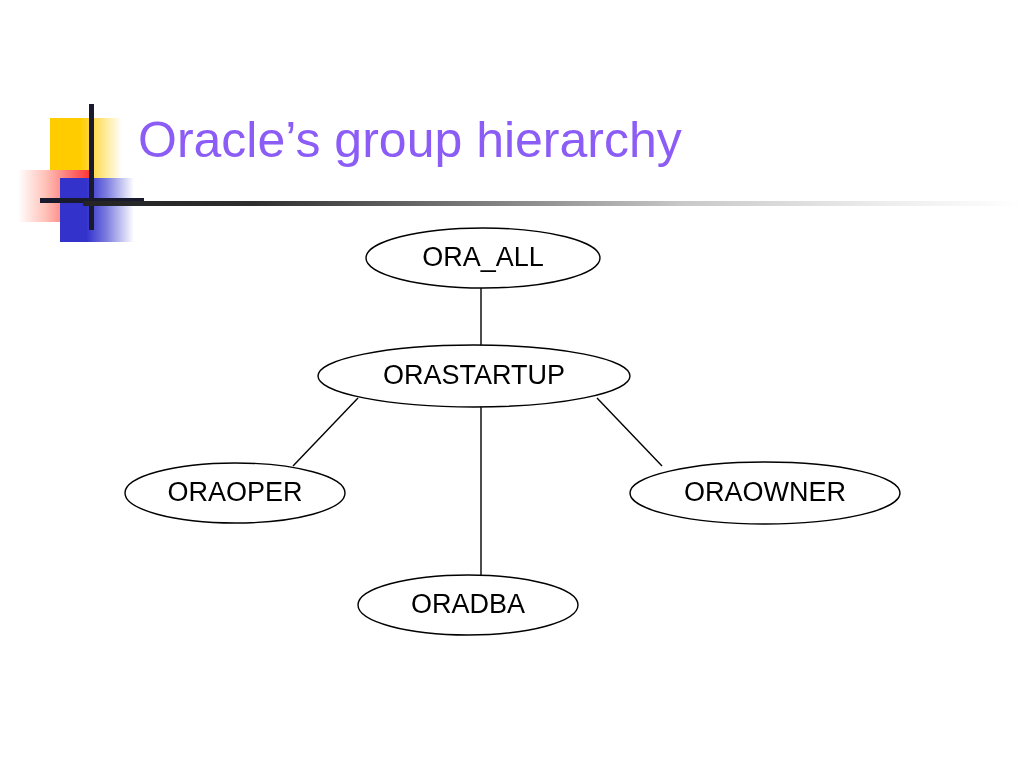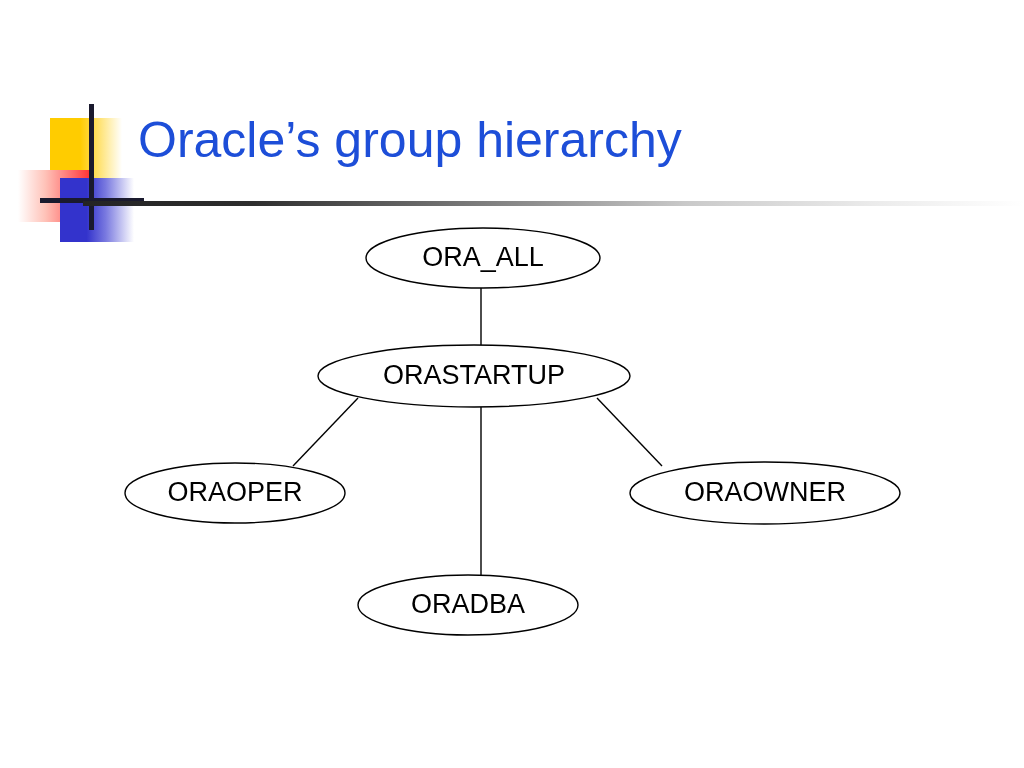--- a/index.html
+++ b/index.html
@@ -72,21 +72,21 @@
     height: 5px;
     background: #1a1a2e;
   }
 
   #slide-title {
     position: absolute;
     left: 138px;
     top: 108px;
     font-size: 50px;
     line-height: 64px;
-    color: #1d4ed8;
+    color: #8b5cf6;
     white-space: nowrap;
     letter-spacing: 0px;
   }
 
   #title-rule {
     position: absolute;
     left: 83px;
     top: 201px;
     width: 941px;
     height: 5px;

